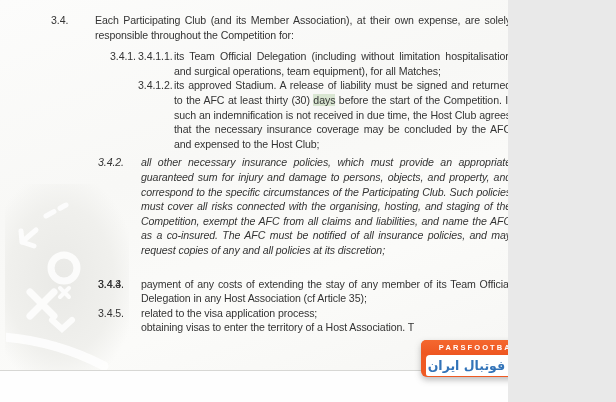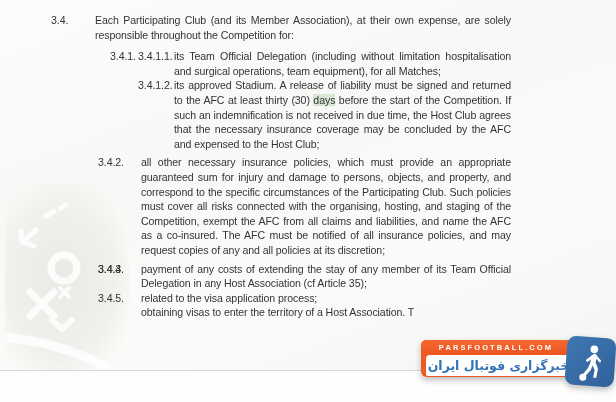--- a/index.html
+++ b/index.html
@@ -1,17 +1,17 @@
 <!DOCTYPE html>
 <html><head>
 <meta charset="utf-8">
 <style>
   html,body{margin:0;padding:0;background:#e9e9e9;}
   .stage{
-    position:relative;width:616px;height:402px;overflow:hidden;
+    position:relative;width:508px;height:402px;overflow:hidden;
     background:#fefefe;
     font-family:"Liberation Sans","DejaVu Sans",sans-serif;
   }
   
   .page{
     position:absolute;left:0;top:0;width:616px;height:370px;
     background:linear-gradient(160deg,#fcfcfb 0%,#f8f8f6 38%,#fbfbf9 66%,#f5f5f3 100%);
     border-bottom:1px solid #d7d7d4;
     box-shadow:0 2px 3px rgba(0,0,0,0.10);
   }
@@ -25,21 +25,21 @@
   .content{
     position:absolute;left:0;top:13px;right:0;
     font-size:10.6px;line-height:14.6px;letter-spacing:-0.1px;color:#343434;
   }
   .clause{position:relative;}
   .clause .num{position:absolute;top:0;}
   .clause .body{text-align:justify;}
   .l1 .num{left:51px;}  .l1 .body{margin-left:95px;margin-right:105px;}
   .l2 .num{left:98px;}  .l2 .body{margin-left:141px;margin-right:105px;}
   .l3 .num{left:138px;} .l3 .body{margin-left:174px;margin-right:105px;}
-  .mb7{margin-bottom:7px;} .mb4{margin-bottom:4px;} .mb3{margin-bottom:4px;} .mb1{margin-bottom:1px;margin-left:12px;}
+  .mb7{margin-bottom:7px;} .mb4{margin-bottom:4px;} .mb3{margin-bottom:19px;font-style:italic;} .mb1{margin-bottom:1px;margin-left:12px;}
   .plain{text-align:left;}
   .hl{position:relative;background:#d9e6d2;}
   .hl::before{content:"";position:absolute;left:2px;top:-12px;width:16px;height:12px;background:#d9e6d2;z-index:-1;}
   
   .wm{position:absolute;left:414px;top:337px;width:202px;height:58px;z-index:6;
       filter:drop-shadow(0 3px 3px rgba(40,40,40,0.30));}
   .wm-orange-bg{position:absolute;left:7px;top:3px;width:150px;height:37px;background:#ef5a23;border-radius:6px;}
   .wm-orange-bar{
     position:absolute;left:7px;top:3px;width:150px;height:15px;
     background:linear-gradient(180deg,#f4682f,#ee5520);border-radius:5px 0 0 5px;

